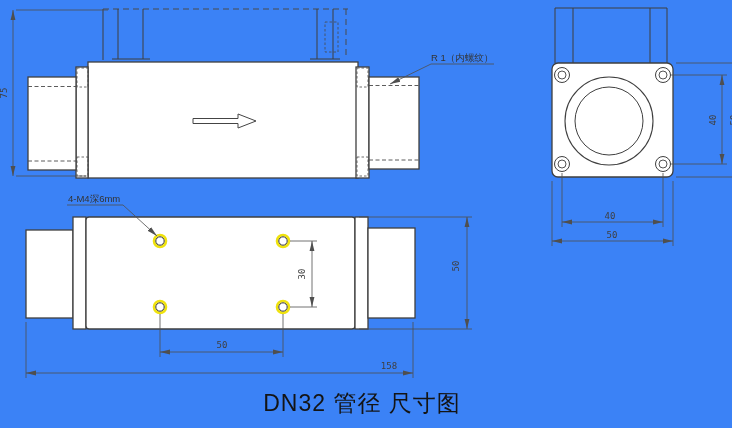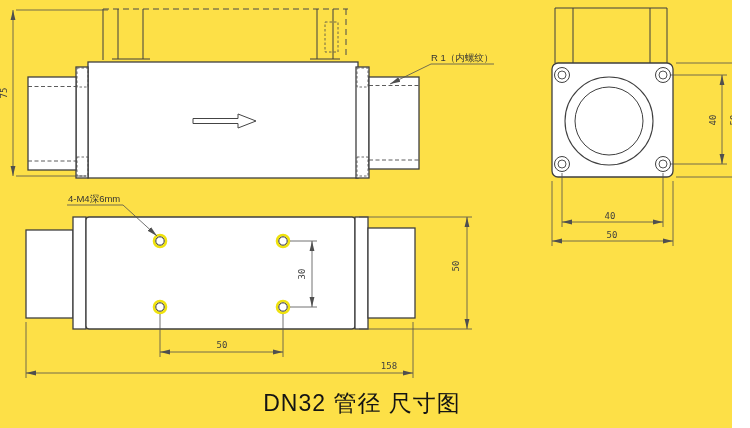--- a/index.html
+++ b/index.html
@@ -1,16 +1,16 @@
 <!DOCTYPE html>
 <html><head>
 <meta charset="utf-8">
 <style>
   html,body{margin:0;padding:0;background:#ffffff;}
-  .stage{position:relative;width:732px;height:428px;background:#fde047;overflow:hidden;
+  .stage{position:relative;width:732px;height:428px;background:#3b82f6;overflow:hidden;
          font-family:"Liberation Sans", sans-serif;}
   svg text{user-select:none;}
   .dimtxt{font-family:"DejaVu Sans Mono", monospace;font-size:9px;fill:#3f3f3f;}
   .labeltxt{font-family:"Liberation Sans", sans-serif;font-size:9.5px;fill:#333;}
   .titletxt{font-family:"Liberation Sans", sans-serif;font-size:23px;fill:#141414;letter-spacing:1px;}
   .outline{fill:#ffffff;stroke:#3f3f3f;stroke-width:1.3;}
   .thinline{stroke:#3f3f3f;stroke-width:1;fill:none;}
   .dashline{stroke:#4a4a4a;stroke-width:1;fill:none;stroke-dasharray:6 4;}
   .threadline{stroke:#4a4a4a;stroke-width:0.9;fill:none;stroke-dasharray:4 2.5;}
   .hiddenbox{stroke:#4a4a4a;stroke-width:0.8;fill:none;stroke-dasharray:2.5 2;}

